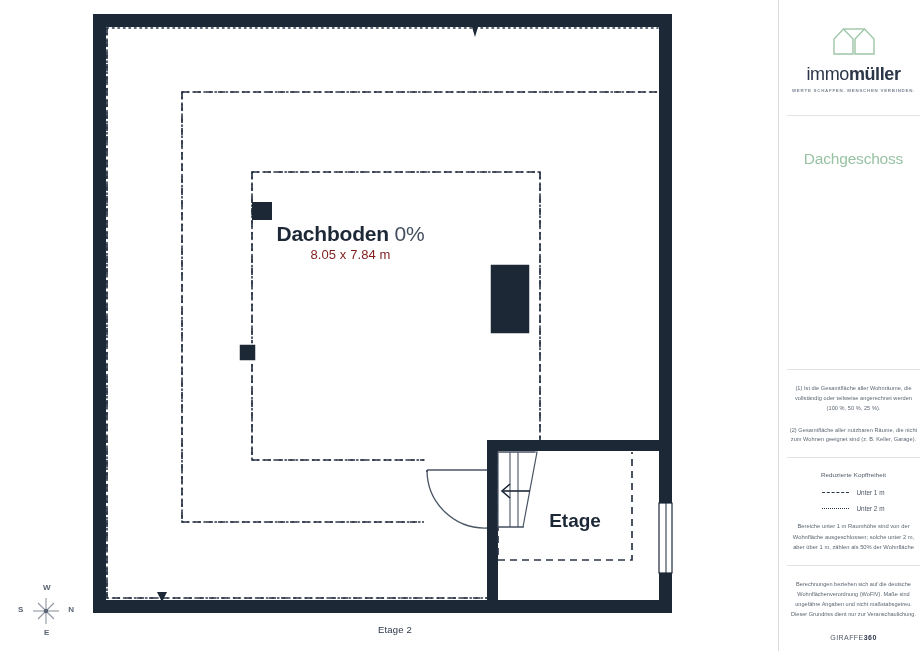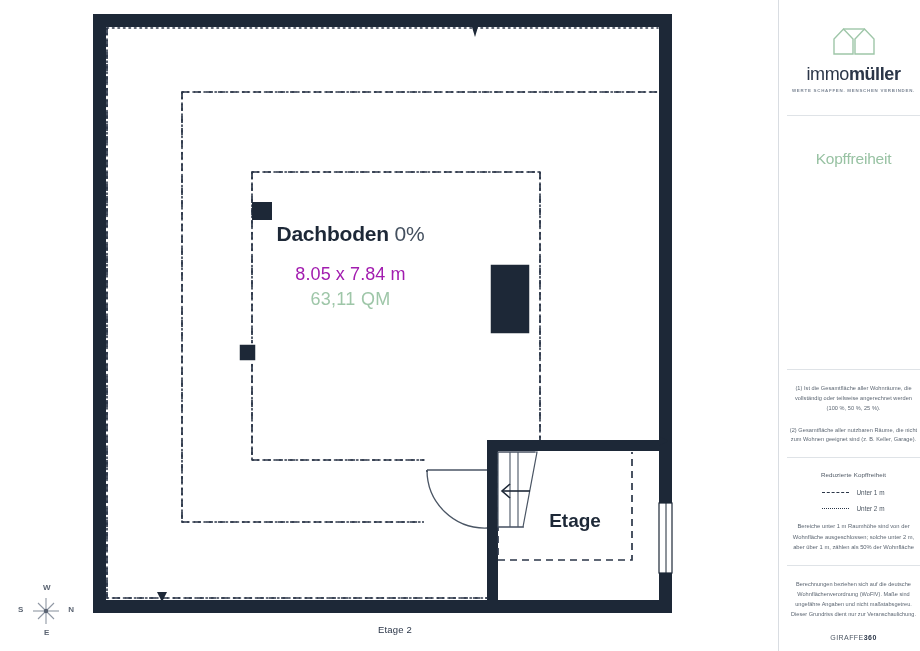--- a/index.html
+++ b/index.html
@@ -53,23 +53,23 @@
     font-size: 21px;
     font-weight: bold;
     color: #1d2837;
     letter-spacing: -0.2px;
   }
   #attic-title .pct {
     font-weight: normal;
     color: #44505f;
   }
   #attic-dims {
-    font-size: 18px;
-    color: #a21caf;
-    margin-top: 17px;
+    font-size: 13px;
+    color: #7f1d1d;
+    margin-top: 0;
     letter-spacing: 0.1px;
   }
   #attic-area {
     font-size: 18px;
     color: #9ec6a8;
     margin-top: 4px;
     letter-spacing: 0.3px;
   }
 
   #stair-label {
@@ -346,21 +346,20 @@
         <circle cx="0" cy="0" r="2.2" fill="#5b6472"></circle>
       </g>
 
     </svg>
 
     <div class="room-label" id="attic-label">
       <div id="attic-title">
         <span>Dachboden</span><span class="pct"> </span><span class="pct">0%</span>
       </div>
       <div id="attic-dims">8.05 x 7.84 m</div>
-      <div id="attic-area">63,11 QM</div>
     </div>
 
     <div class="room-label" id="stair-label">Etage</div>
 
     <div id="floor-caption">Etage 2</div>
 
     <div id="compass">
       <span class="c-letter" id="c-n">N</span>
       <span class="c-letter" id="c-s">S</span>
       <span class="c-letter" id="c-w">W</span>
@@ -379,21 +378,21 @@
       </svg>
       <div id="logo-word">
         <span>immo</span><span class="lw-bold">müller</span>
       </div>
       <div id="logo-tag">WERTE SCHAFFEN. MENSCHEN VERBINDEN.</div>
     </div>
 
     <div class="sb-divider"></div>
 
     <div class="sb-section" id="title-block">
-      <div id="floor-title">Kopffreiheit</div>
+      <div id="floor-title">Dachgeschoss</div>
     </div>
 
     <div id="spacer-block"></div>
 
     <div class="sb-divider"></div>
 
     <div class="sb-section" id="notes-block">
       <p class="note-p">(1) Ist die Gesamtfläche aller Wohnräume, die vollständig oder teilweise angerechnet werden (100 %, 50 %, 25 %).</p>
       <p class="note-p">(2) Gesamtfläche aller nutzbaren Räume, die nicht zum Wohnen geeignet sind (z. B. Keller, Garage).</p>
     </div>

